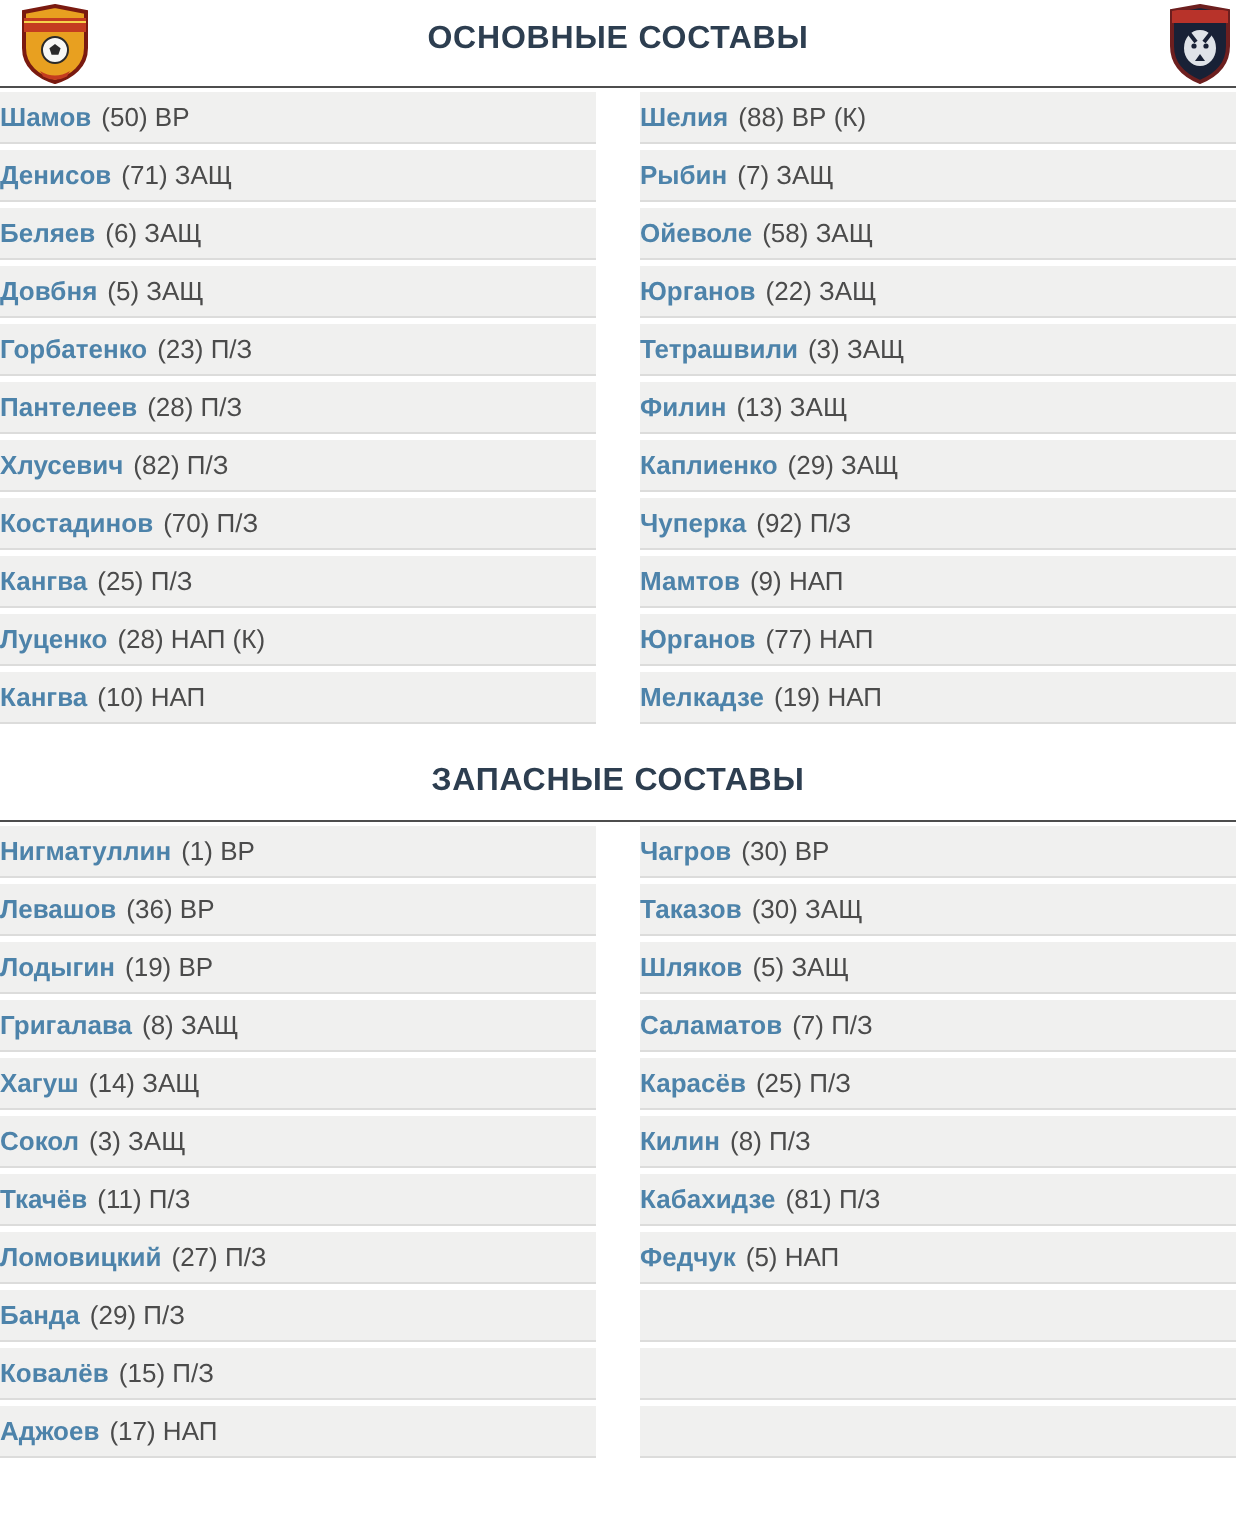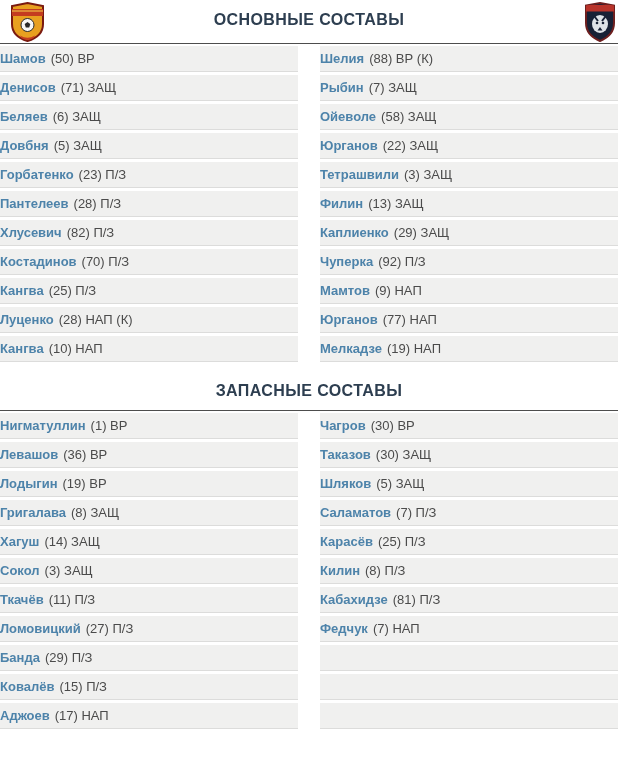--- a/index.html
+++ b/index.html
@@ -120,21 +120,21 @@
           <div class="row"><span class="pname">Аджоев</span><span class="pmeta">(17) НАП</span></div>
         </div>
       <div class="col">
           <div class="row"><span class="pname">Чагров</span><span class="pmeta">(30) ВР</span></div>
           <div class="row"><span class="pname">Таказов</span><span class="pmeta">(30) ЗАЩ</span></div>
           <div class="row"><span class="pname">Шляков</span><span class="pmeta">(5) ЗАЩ</span></div>
           <div class="row"><span class="pname">Саламатов</span><span class="pmeta">(7) П/З</span></div>
           <div class="row"><span class="pname">Карасёв</span><span class="pmeta">(25) П/З</span></div>
           <div class="row"><span class="pname">Килин</span><span class="pmeta">(8) П/З</span></div>
           <div class="row"><span class="pname">Кабахидзе</span><span class="pmeta">(81) П/З</span></div>
-          <div class="row"><span class="pname">Федчук</span><span class="pmeta">(7) НАП</span></div>
+          <div class="row"><span class="pname">Федчук</span><span class="pmeta">(5) НАП</span></div>
           <div class="row"></div>
           <div class="row"></div>
           <div class="row"></div>
         </div>
     </div>
   </div>
 
 </div>
 
 </body></html>

